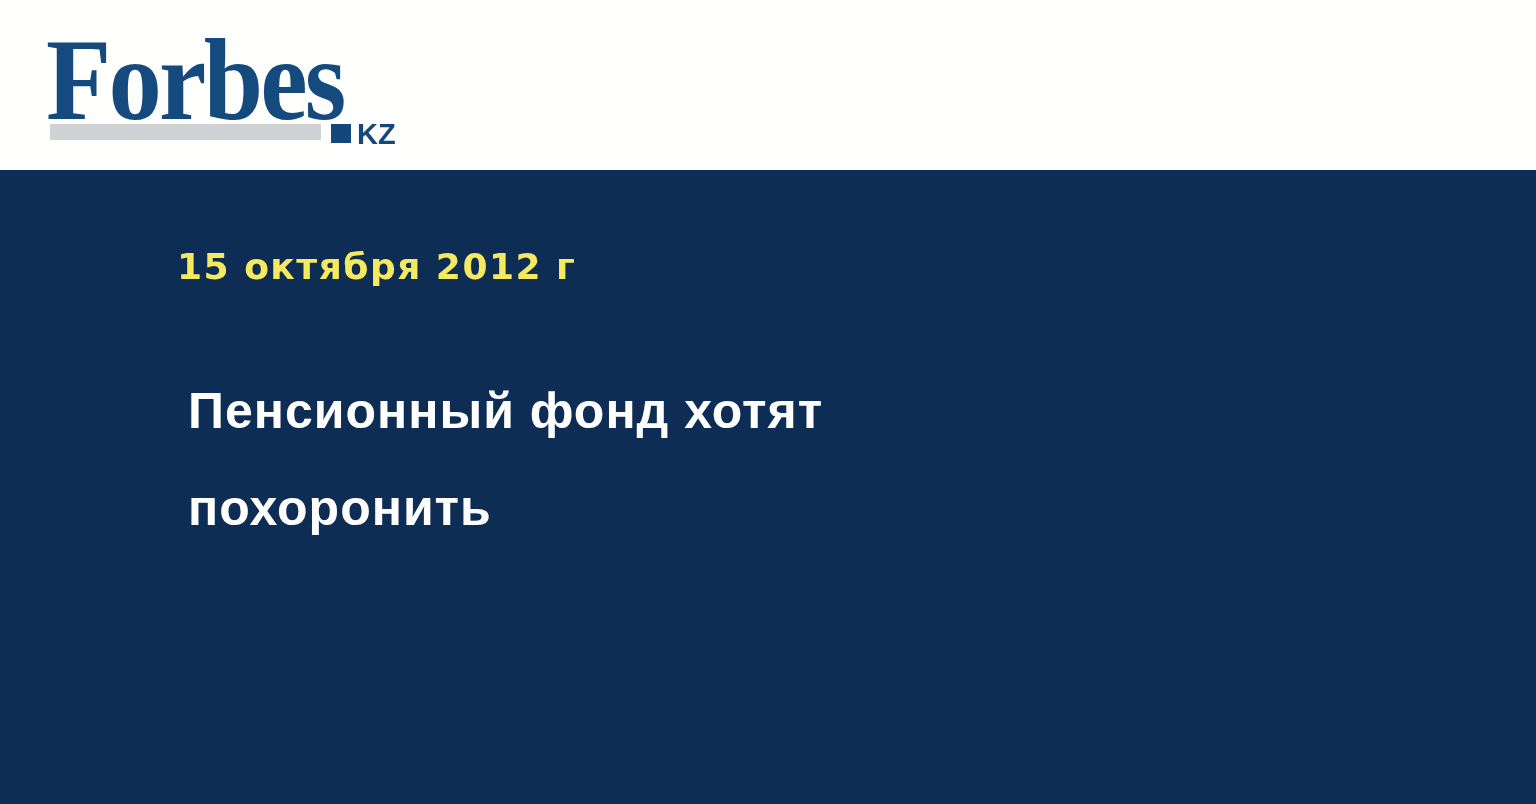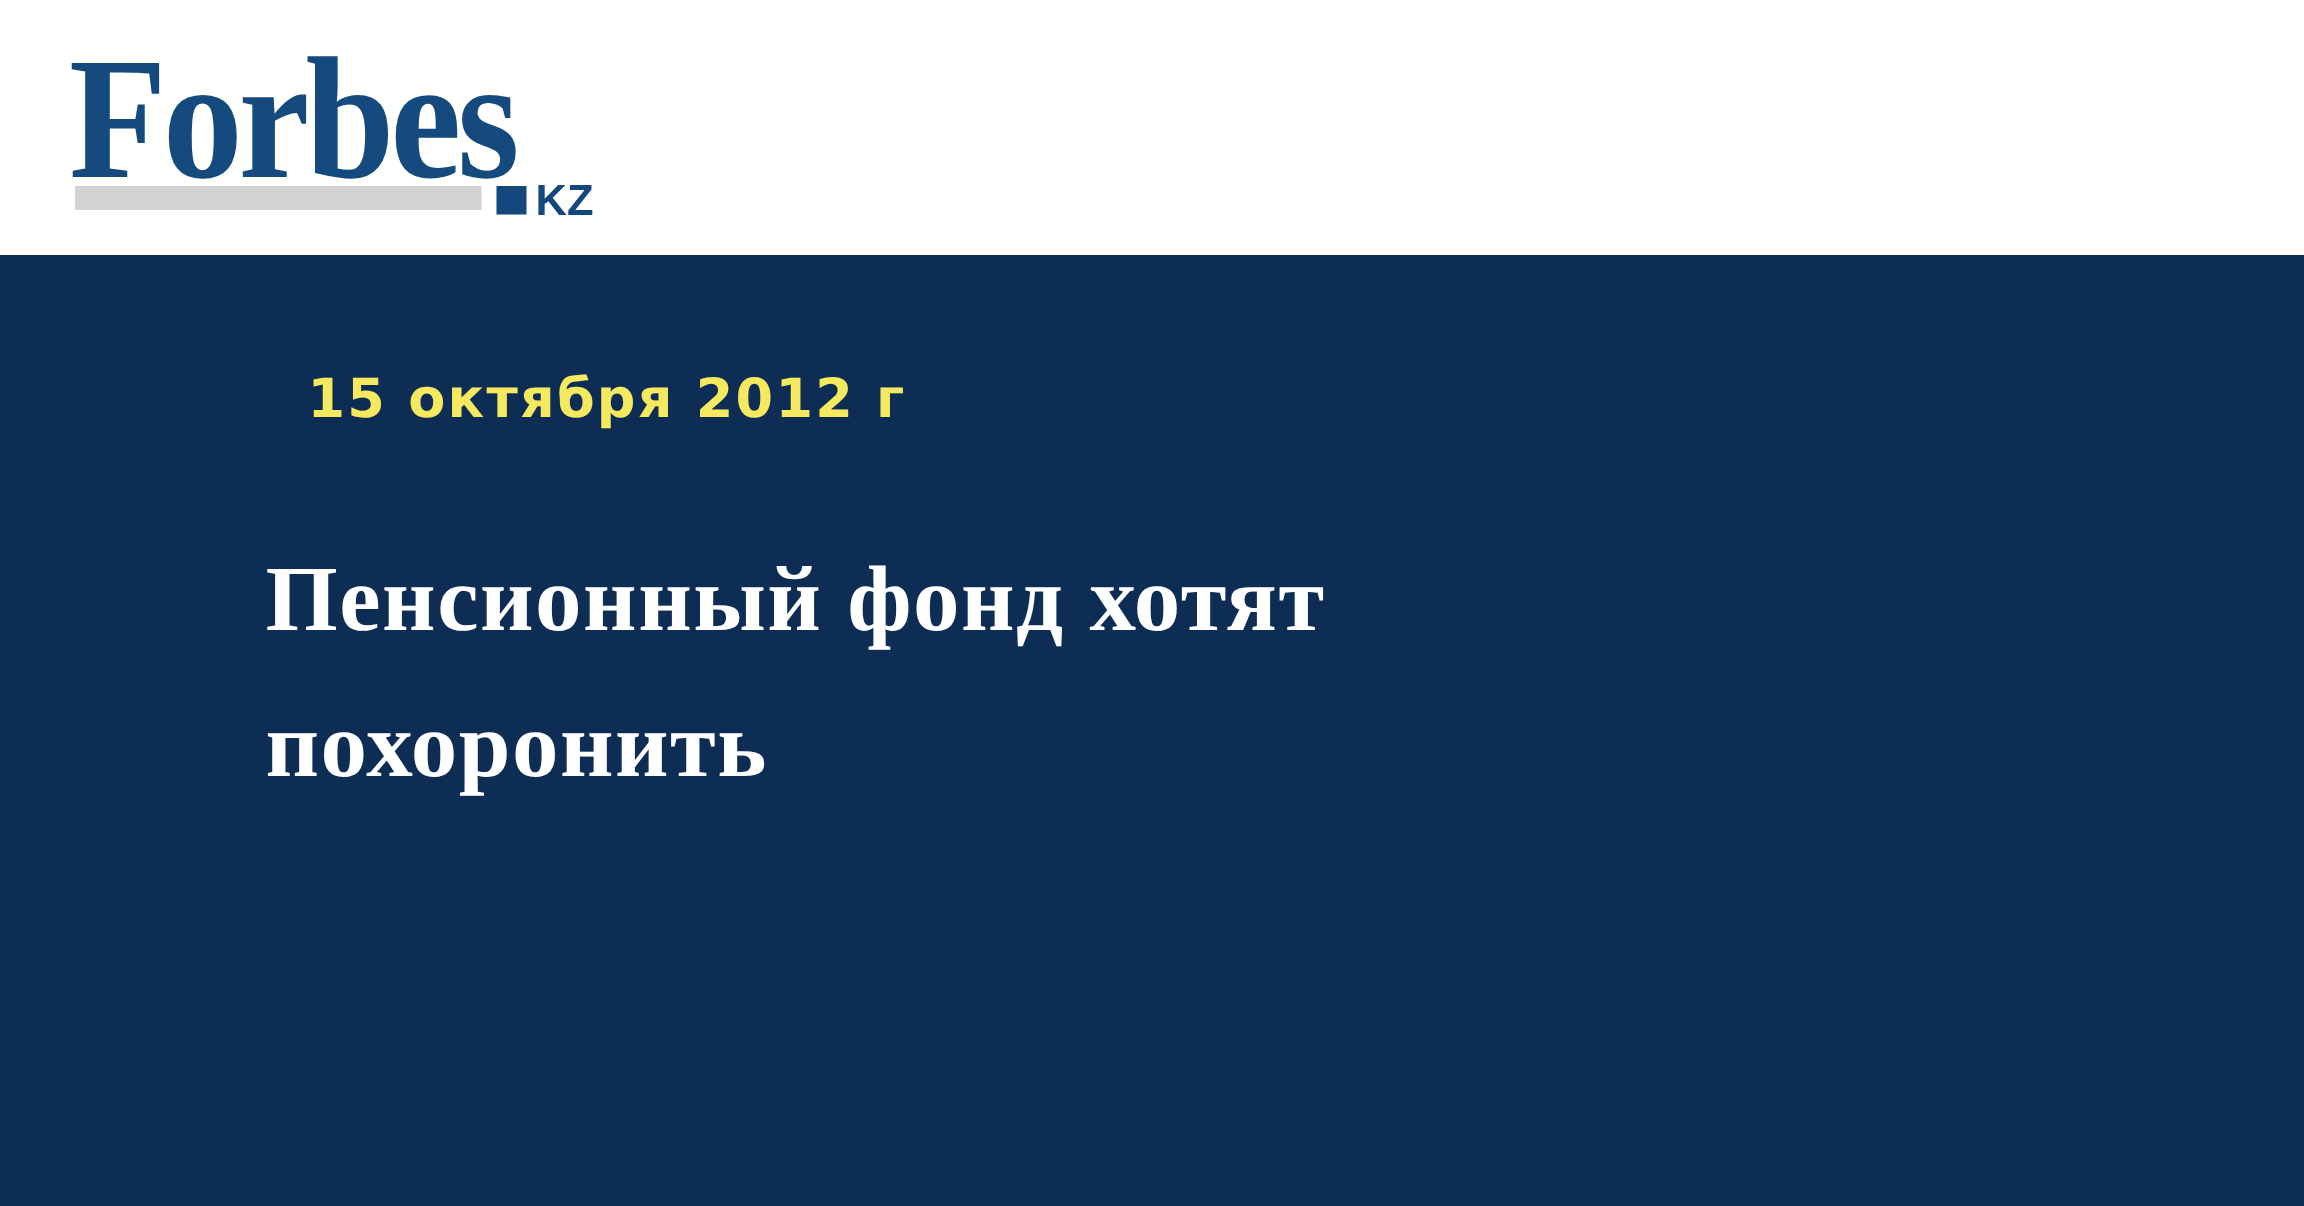--- a/index.html
+++ b/index.html
@@ -105,35 +105,34 @@
     position: absolute;
     left: 0;
     top: 77px;
     font-family: "DejaVu Sans", sans-serif;
     font-weight: 700;
     font-size: 36px;
     line-height: 40px;
     letter-spacing: 1.5px;
     color: #f5e960;
     white-space: nowrap;
-    margin-left: 28px;
   }
 
   .article-title {
     position: absolute;
     left: 0;
     top: 182px;
     width: 900px;
-    font-family: Liberation Serif, serif;
+    font-family: Liberation Sans, sans-serif;
     font-weight: 700;
-    font-size: 62px;
+    font-size: 50px;
     line-height: 97px;
     letter-spacing: 1px;
     color: #ffffff;
-    margin: 0;
+    margin: 11px;
   }
 </style>
 </head>
 <body>
 
 <div class="page">
 
   <header class="site-header">
     <a class="brand-logo" href="#">
       <span class="brand-wordmark">Forbes</span>

